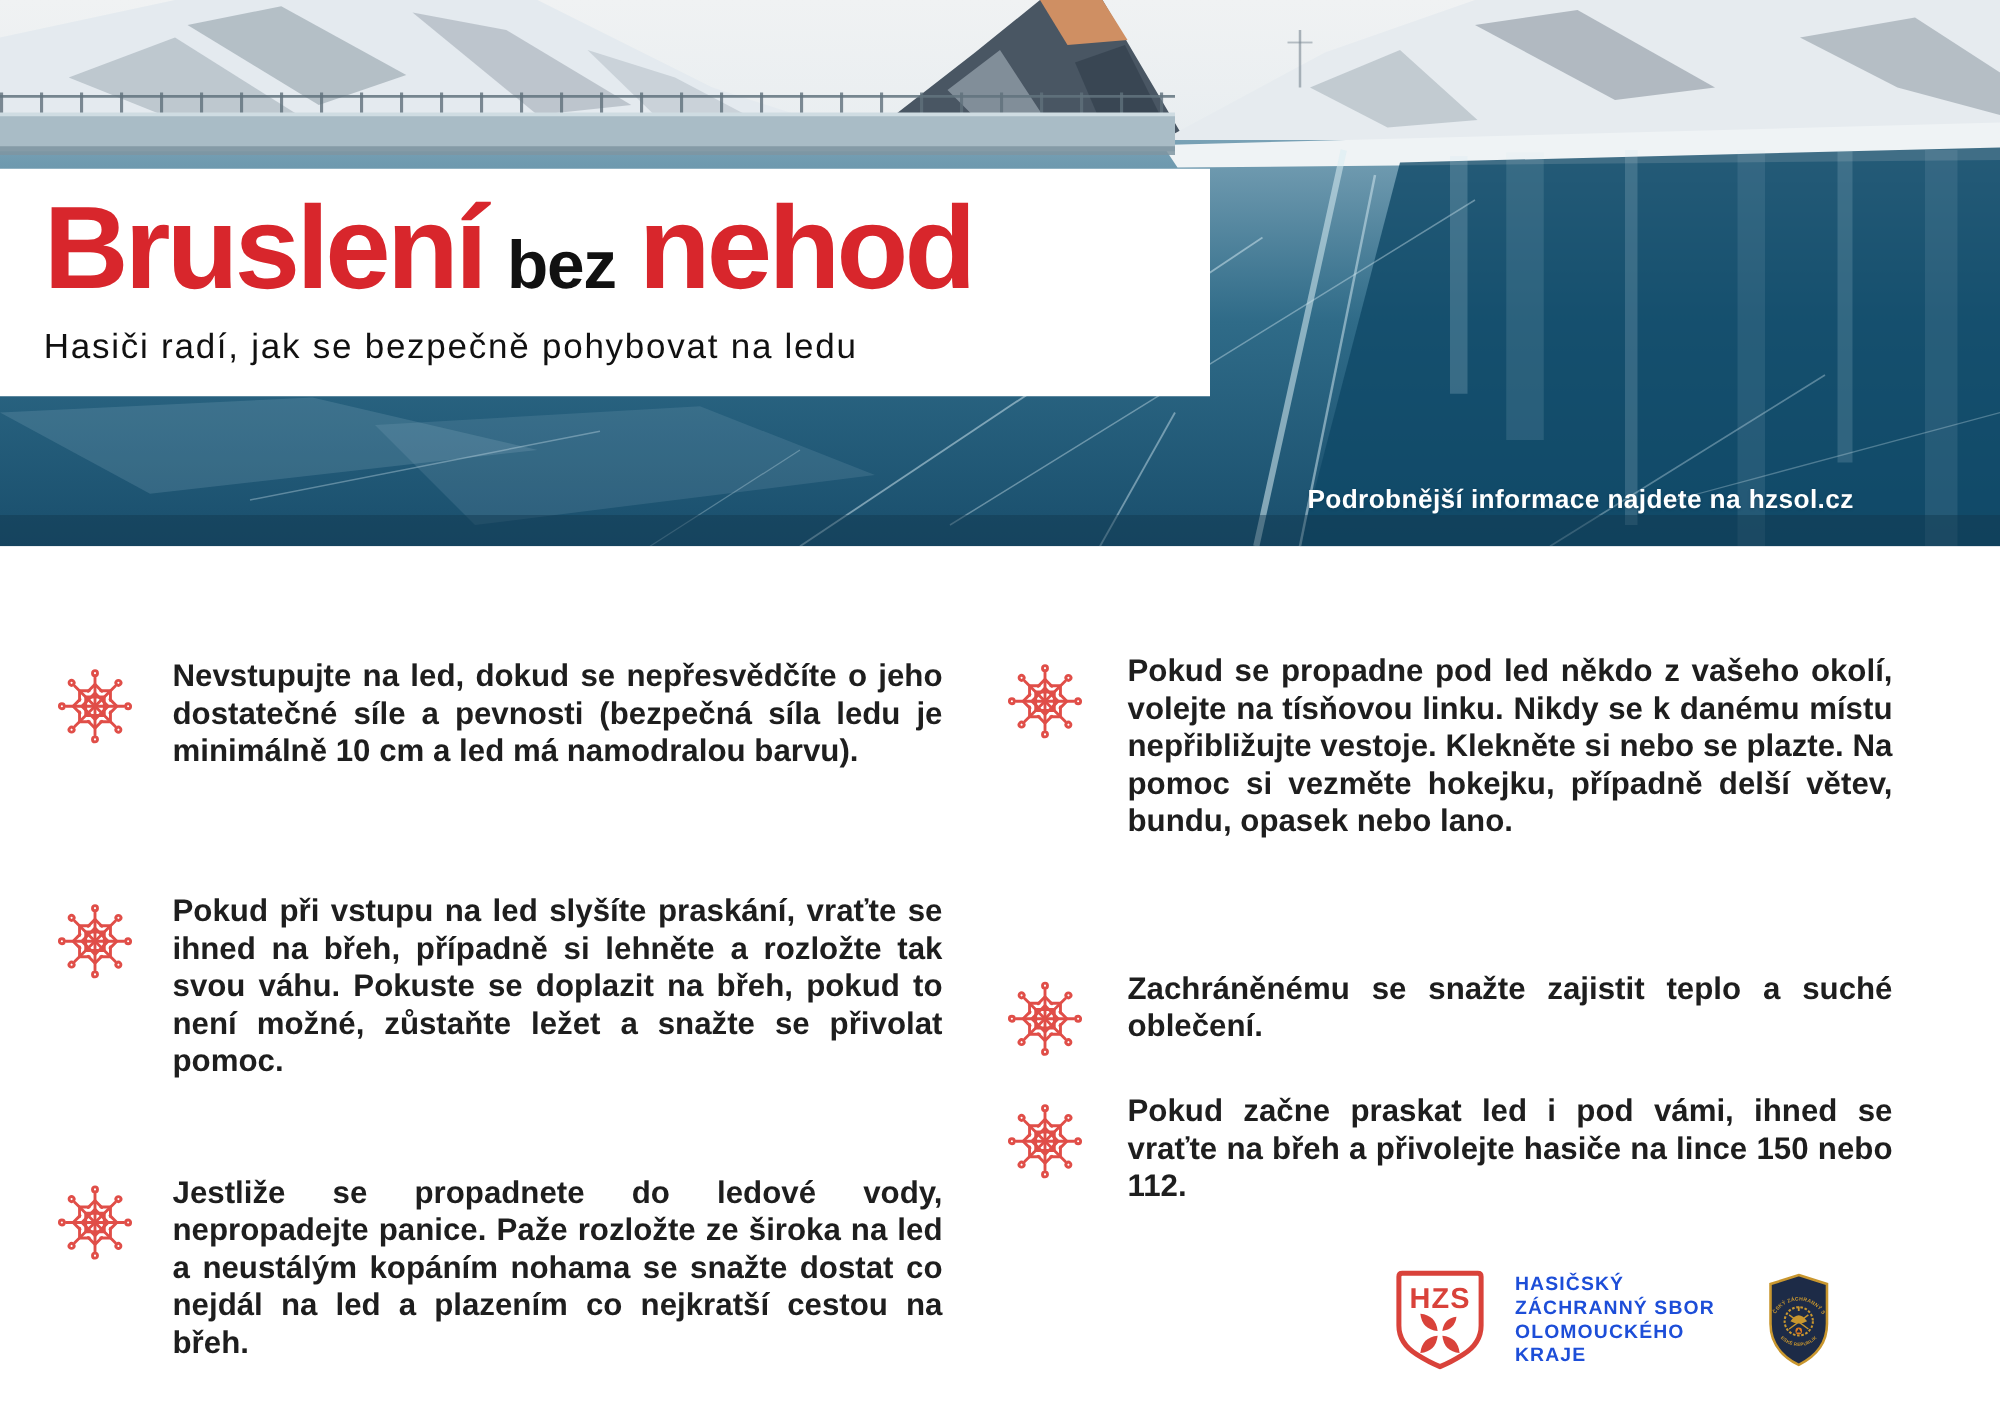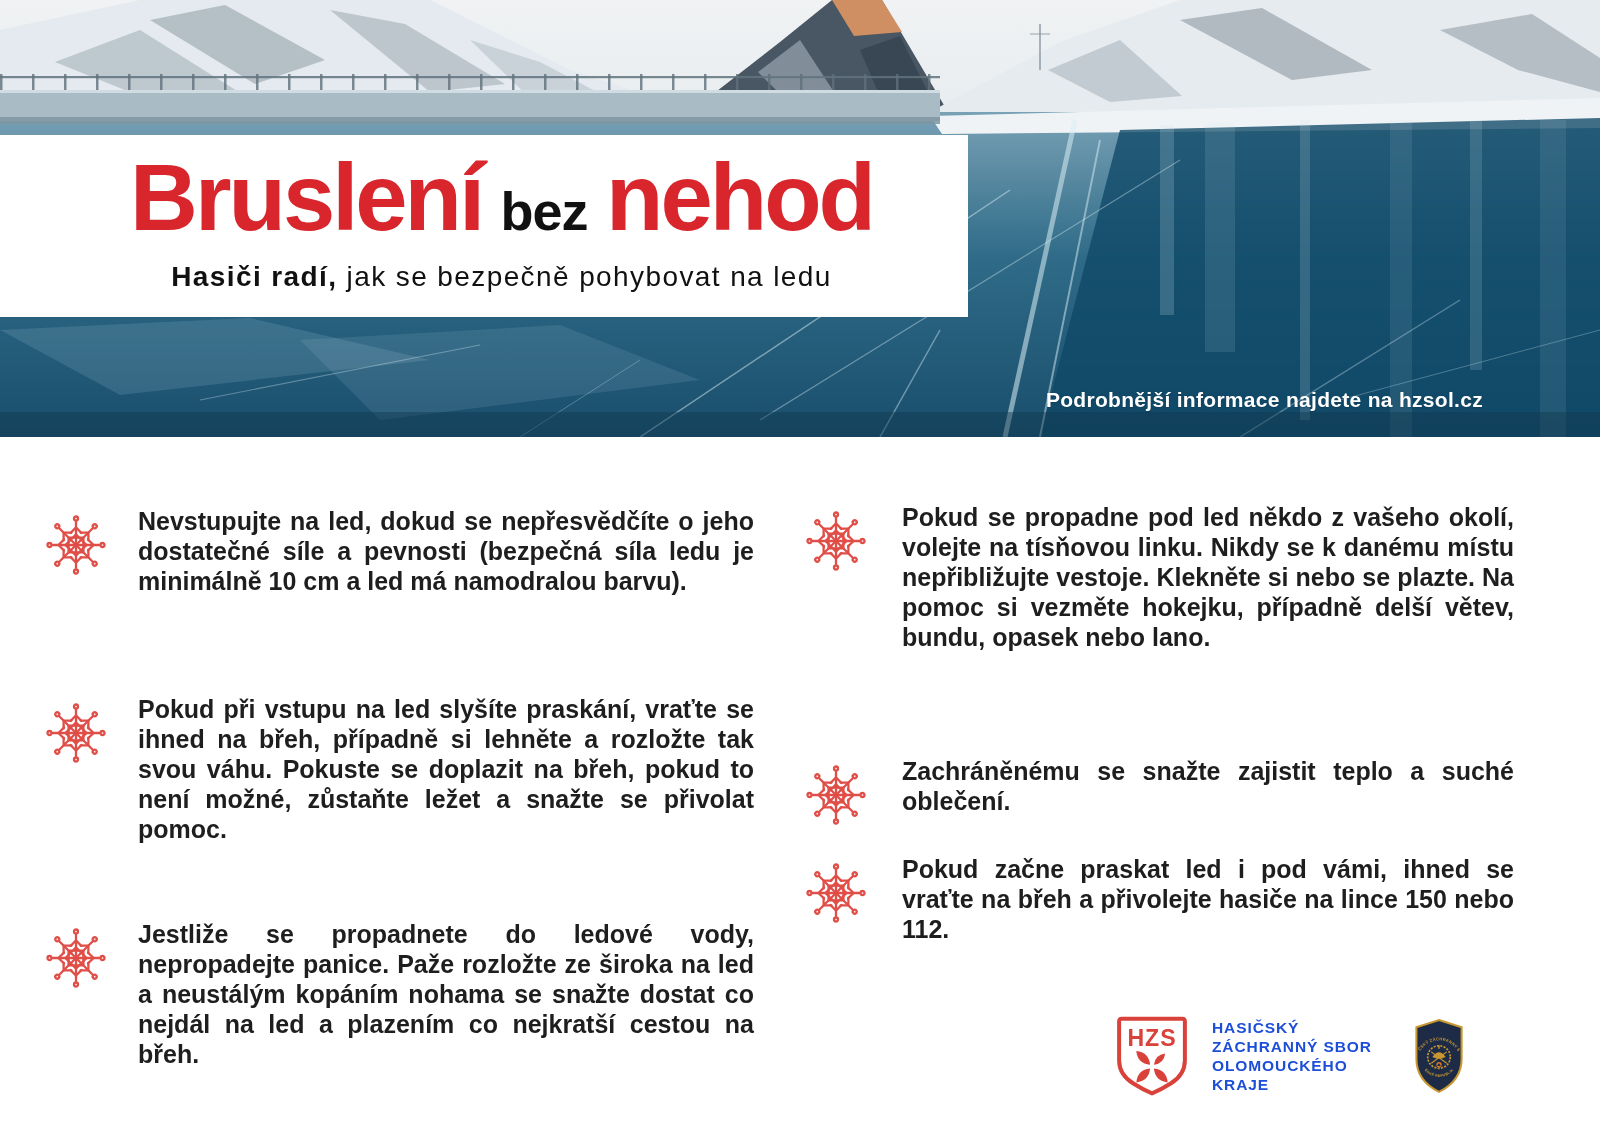--- a/index.html
+++ b/index.html
@@ -12,30 +12,30 @@
   .photo{position:absolute;left:0;top:0;width:1600px;height:530px;}
   .photo svg{display:block;width:1600px;height:437px;}
   .photo-note{
     position:absolute;top:388px;right:117px;z-index:3;
     color:#ffffff;font-weight:bold;font-size:21px;letter-spacing:.3px;
     text-shadow:0 1px 2px rgba(10,40,60,.35);
   }
   
   .banner{
     position:absolute;left:0;top:135px;width:968px;height:182px;background:#ffffff;z-index:2;
-    box-sizing:border-box;padding:16px 0 0 35px;text-align:center;
+    box-sizing:border-box;padding:16px 0 0 35px;
   }
   .title-line{white-space:nowrap;line-height:1;}
   .title-word{font-weight:bold;font-size:94px;letter-spacing:-3px;}
   .title-red{color:#d8262c;}
   .title-black{color:#111111;font-size:54px;letter-spacing:-1px;margin:0 14px;}
   .subtitle{margin-top:16px;font-size:28px;letter-spacing:1.4px;color:#111111;}
-  .subtitle .sub-bold{font-weight:bold;}
-  
-  .tip{position:absolute;display:flex;align-items:flex-start;}
+  .subtitle .sub-bold{font-weight:normal;}
+  
+  .tip{position:absolute;display:flex;align-items:flex-start;margin-top:20px;}
   .tip-left{left:42px;width:712px;}
   .tip-right{left:802px;width:712px;}
   .tip .icon-box{flex:0 0 96px;}
   .tip-right .icon-box{flex:0 0 100px;}
   .flake{width:62px;height:62px;margin-top:8px;margin-left:3px;
          stroke:#e04e48;fill:none;stroke-width:2.3;stroke-linecap:round;}
   .tip p{
     margin:0;flex:1;font-size:25px;line-height:30px;font-weight:bold;
     text-align:justify;color:#1e1e1e;
   }

